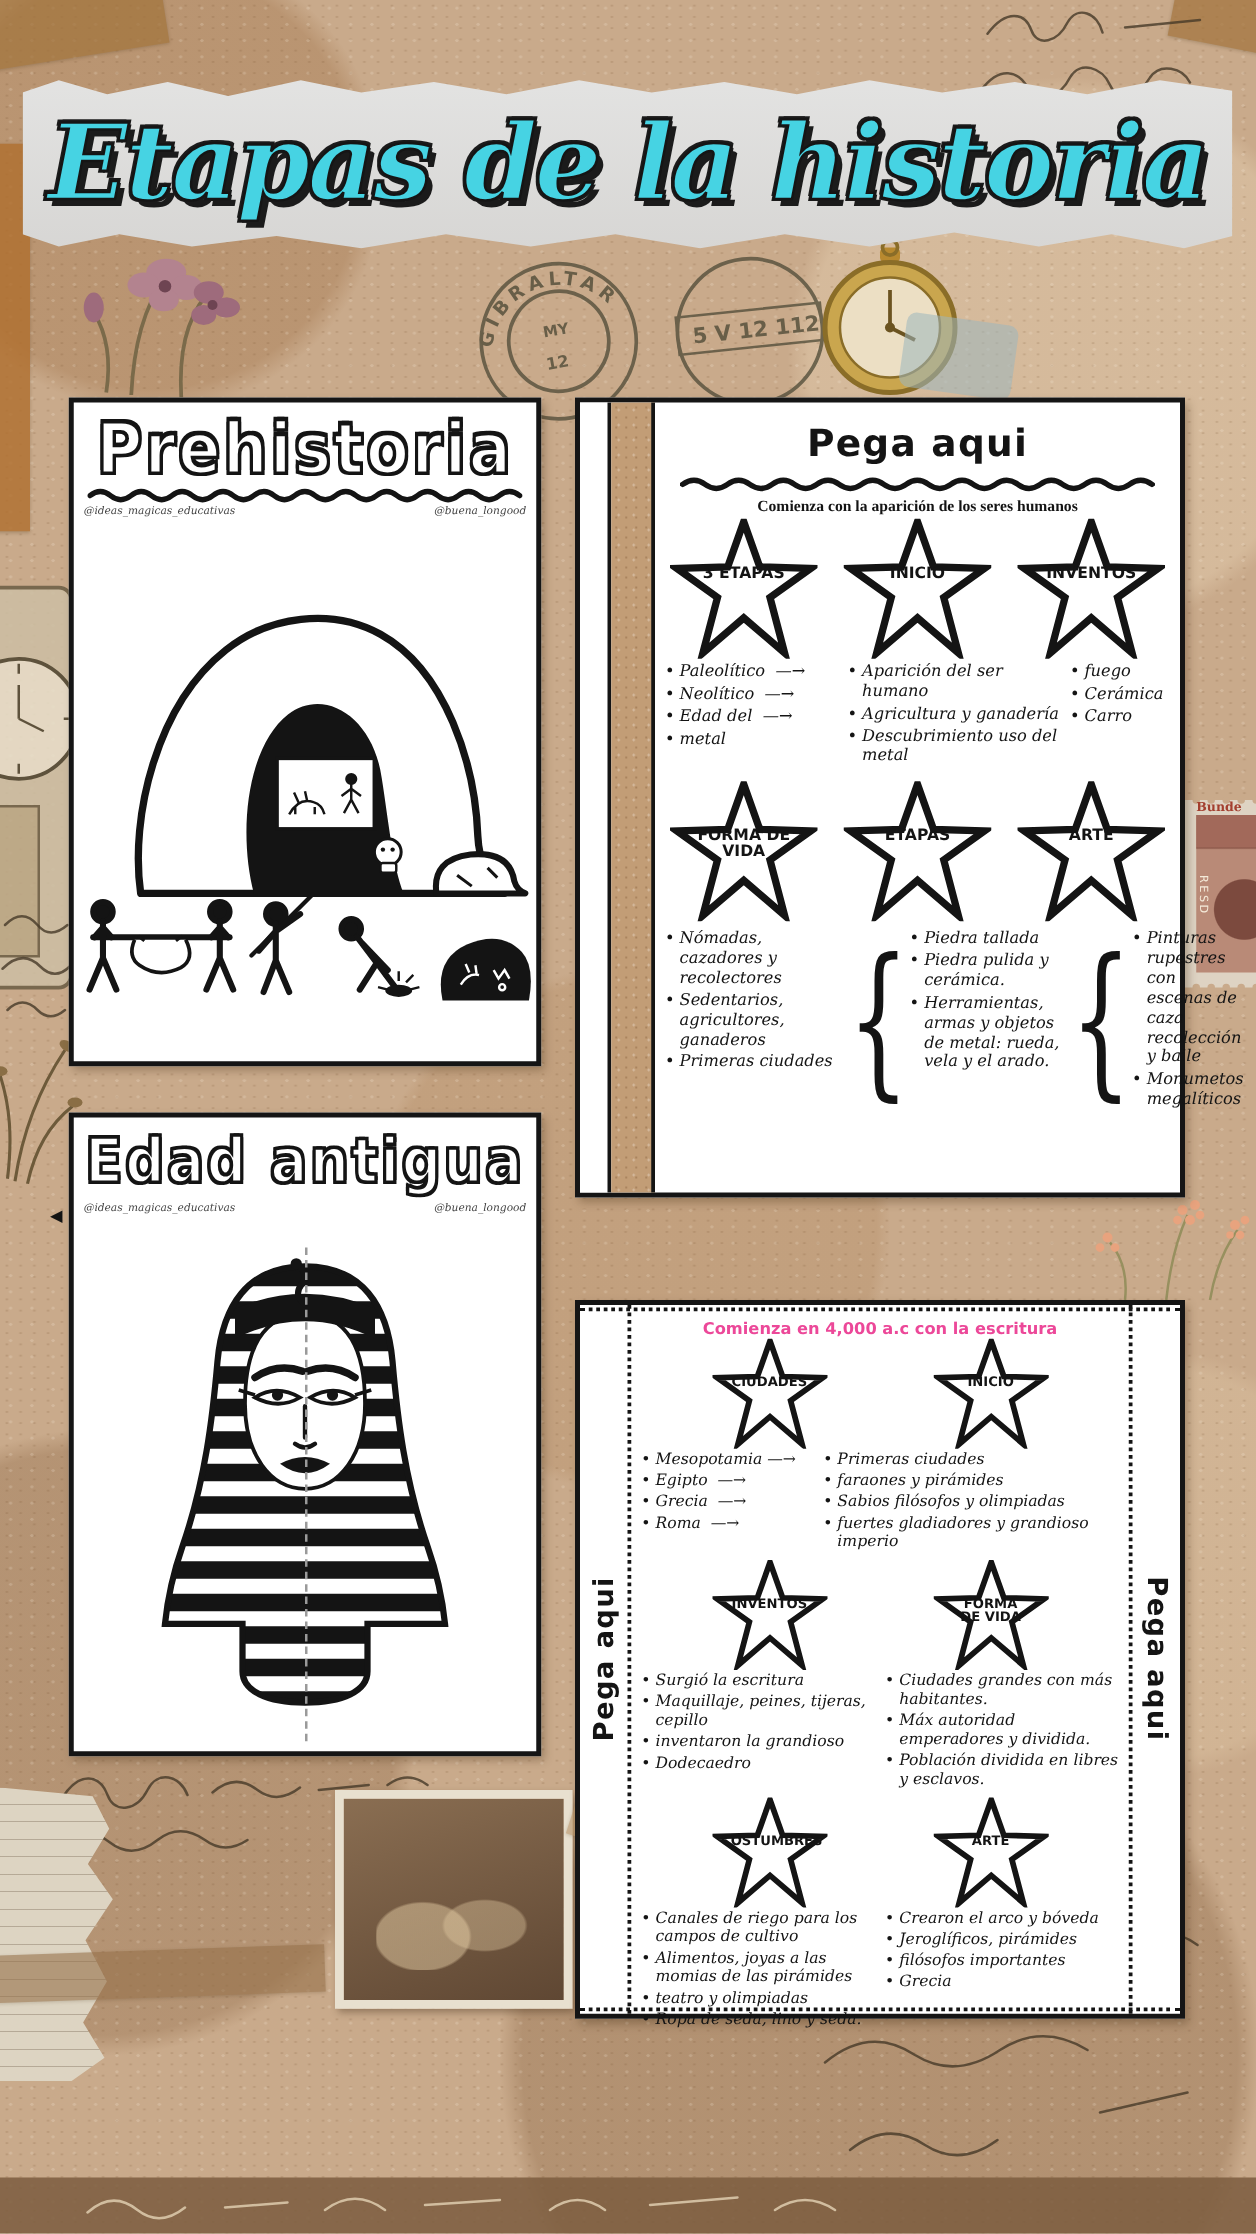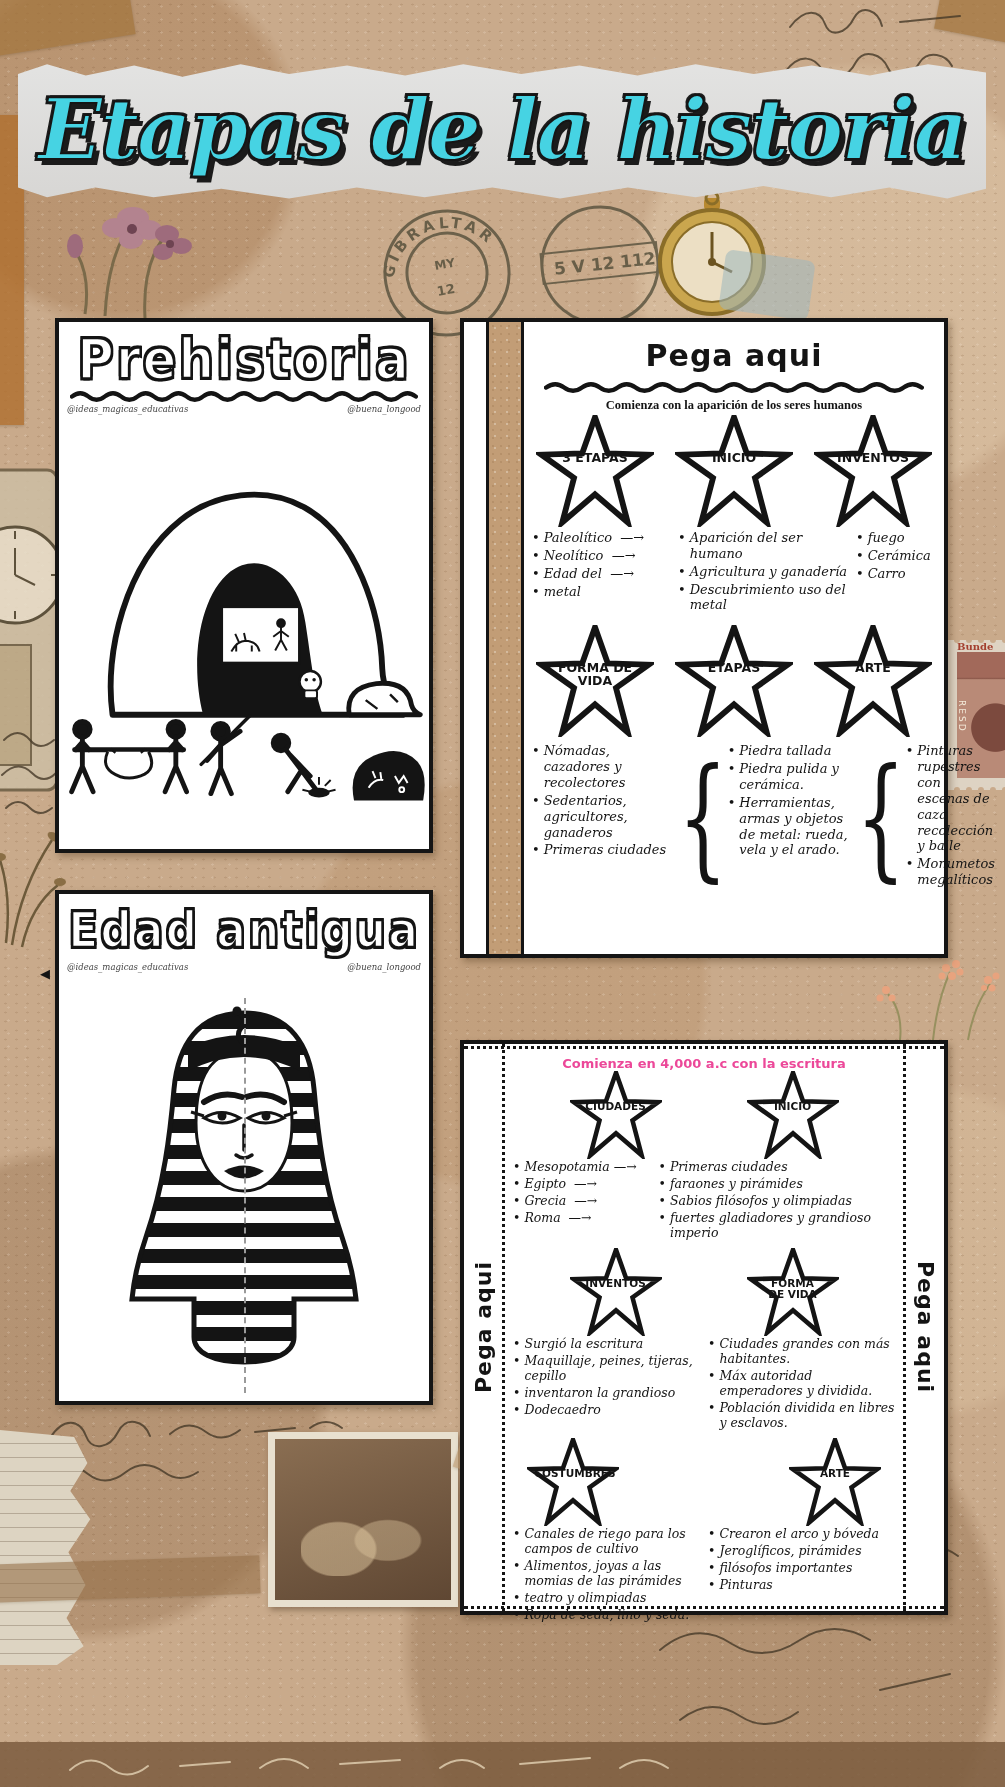--- a/index.html
+++ b/index.html
@@ -620,21 +620,21 @@
               <span class="blt">•</span>
               <span class="litxt">Máx autoridad emperadores y dividida.</span>
             </div>
             <div class="li">
               <span class="blt">•</span>
               <span class="litxt">Población dividida en libres y esclavos.</span>
             </div>
           </div>
       </div>
 
-      <div class="star-row-sm" style="margin-top:6px;justify-content:space-between;">
+      <div class="star-row-sm" style="margin-top:6px;">
         <div class="star">
           <svg viewBox="0 0 100 96">
               <polygon points="50,2 61,33 96,34 68,54 78,92 50,68 22,92 32,54 4,34 39,33"></polygon>
             </svg>
           <span class="star-label">COSTUMBRES</span>
         </div>
         <div class="star">
           <svg viewBox="0 0 100 96">
               <polygon points="50,2 61,33 96,34 68,54 78,92 50,68 22,92 32,54 4,34 39,33"></polygon>
             </svg>
@@ -668,21 +668,21 @@
             <div class="li">
               <span class="blt">•</span>
               <span class="litxt">Jeroglíficos, pirámides</span>
             </div>
             <div class="li">
               <span class="blt">•</span>
               <span class="litxt">filósofos importantes</span>
             </div>
             <div class="li">
               <span class="blt">•</span>
-              <span class="litxt">Pinturas</span>
+              <span class="litxt">Grecia</span>
             </div>
           </div>
       </div>
     </div>
     <div class="side">
       <span class="side-label">Pega aqui</span>
     </div>
   </div>
 
   <svg class="abs scribble" style="left:40px;top:1408px;" width="420" height="90" viewBox="0 0 420 90">

